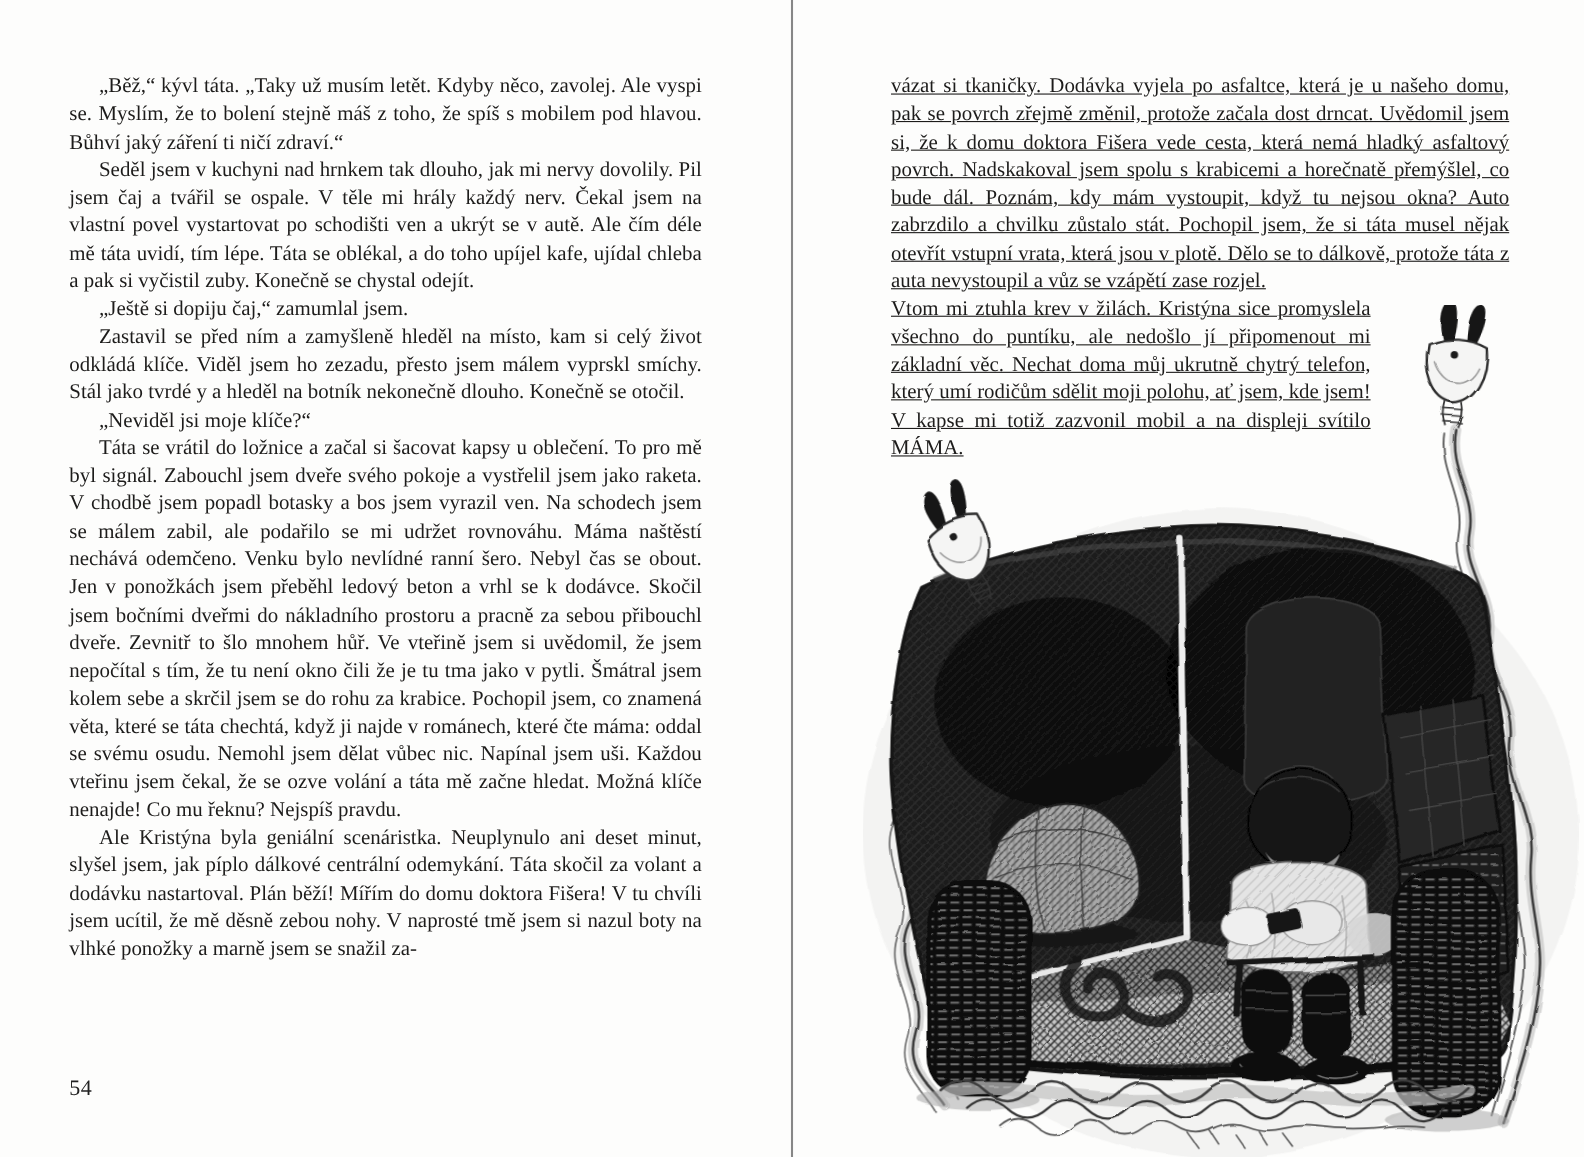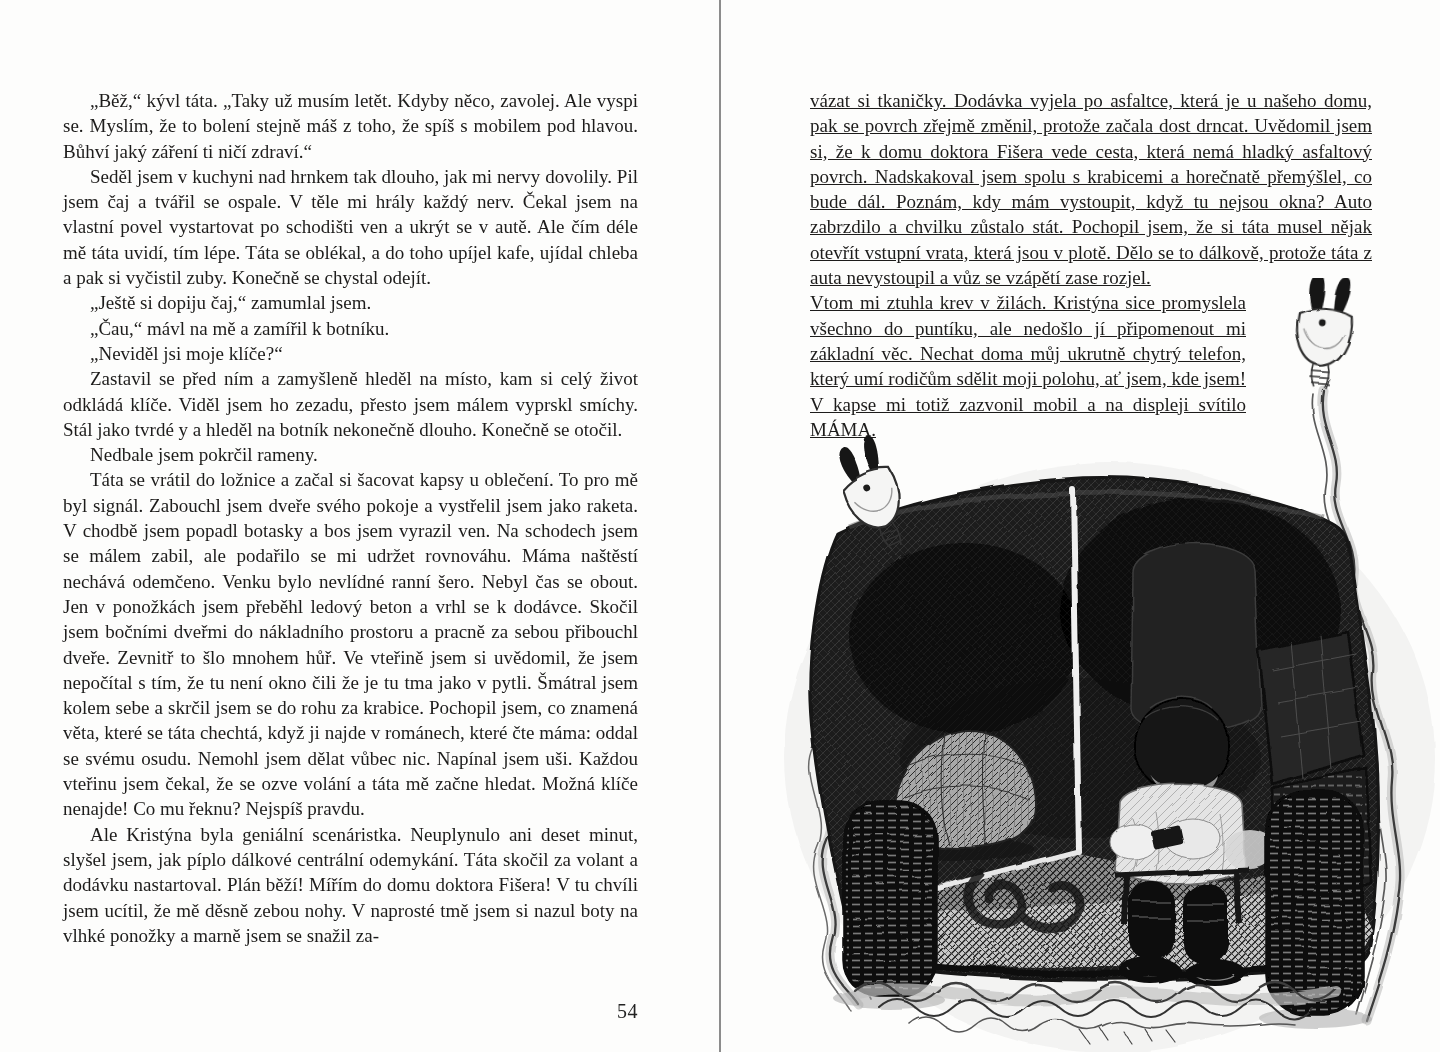--- a/index.html
+++ b/index.html
@@ -5,51 +5,49 @@
   html,body{margin:0;padding:0;}
   body{
     width:1440px;height:1052px;position:relative;overflow:hidden;
     background:#fdfdfc;color:#1d1c1b;
     font-family:"Liberation Serif","DejaVu Serif",serif;
   }
   .spine{
     position:absolute;left:719px;top:0;width:2px;height:1052px;
     background:linear-gradient(to right,#c9c9c9,#4f4f4f 50%,#c9c9c9);
   }
-  .page{position:absolute;top:66px;margin-top:22px;}
+  .page{position:absolute;top:66px;}
   .page-left{left:63px;width:575px;height:960px;}
   .page-right{left:810px;width:562px;}
   p.para{
     margin:0;font-size:19px;line-height:25.3px;
     text-align:justify;text-indent:27px;hyphens:auto;
   }
   p.no-indent{text-indent:0;text-decoration:underline;}
   p.wrapped{width:436px;}
   .pagenum{
     position:absolute;top:912px;left:0;width:100%;
-    text-align:right;font-size:20px;letter-spacing:.5px;color:#222;
+    text-align:left;font-size:20px;letter-spacing:.5px;color:#222;
   }
   .illustration{
     position:absolute;left:780px;top:278px;width:660px;height:774px;
   }
   .illustration svg{display:block;width:660px;height:774px;}
 </style>
 </head>
 <body>
 
 <div class="spine"></div>
 
 <div class="page page-left">
   <p class="para">„Běž,“ kývl táta. „Taky už musím letět. Kdyby něco, zavolej. Ale vyspi se. Myslím, že to bolení stejně máš z toho, že spíš s mobilem pod hlavou. Bůhví jaký záření ti ničí zdraví.“</p>
   <p class="para">Seděl jsem v kuchyni nad hrnkem tak dlouho, jak mi nervy dovolily. Pil jsem čaj a tvářil se ospale. V těle mi hrály každý nerv. Čekal jsem na vlastní povel vystartovat po schodišti ven a ukrýt se v autě. Ale čím déle mě táta uvidí, tím lépe. Táta se oblékal, a do toho upíjel kafe, ujídal chleba a pak si vyčistil zuby. Konečně se chystal odejít.</p>
   <p class="para">„Ještě si dopiju čaj,“ zamumlal jsem.</p>
-  <p class="para">„Čau,“ mávl na mě a zamířil k botníku.</p>
+  <p class="para">Zastavil se před ním a zamyšleně hleděl na místo, kam si celý život odkládá klíče. Viděl jsem ho zezadu, přesto jsem málem vyprskl smíchy. Stál jako tvrdé y a hleděl na botník nekonečně dlouho. Konečně se otočil.</p>
   <p class="para">„Neviděl jsi moje klíče?“</p>
-  <p class="para">Zastavil se před ním a zamyšleně hleděl na místo, kam si celý život odkládá klíče. Viděl jsem ho zezadu, přesto jsem málem vyprskl smíchy. Stál jako tvrdé y a hleděl na botník nekonečně dlouho. Konečně se otočil.</p>
-  <p class="para">Nedbale jsem pokrčil rameny.</p>
   <p class="para">Táta se vrátil do ložnice a začal si šacovat kapsy u oblečení. To pro mě byl signál. Zabouchl jsem dveře svého pokoje a vystřelil jsem jako raketa. V chodbě jsem popadl botasky a bos jsem vyrazil ven. Na schodech jsem se málem zabil, ale podařilo se mi udržet rovnováhu. Máma naštěstí nechává odemčeno. Venku bylo nevlídné ranní šero. Nebyl čas se obout. Jen v ponožkách jsem přeběhl ledový beton a vrhl se k dodávce. Skočil jsem bočními dveřmi do nákladního prostoru a pracně za sebou přibouchl dveře. Zevnitř to šlo mnohem hůř. Ve vteřině jsem si uvědomil, že jsem nepočítal s tím, že tu není okno čili že je tu tma jako v pytli. Šmátral jsem kolem sebe a skrčil jsem se do rohu za krabice. Pochopil jsem, co znamená věta, které se táta chechtá, když ji najde v románech, které čte máma: oddal se svému osudu. Nemohl jsem dělat vůbec nic. Napínal jsem uši. Každou vteřinu jsem čekal, že se ozve volání a táta mě začne hledat. Možná klíče nenajde! Co mu řeknu? Nejspíš pravdu.</p>
   <p class="para">Ale Kristýna byla geniální scenáristka. Neuplynulo ani deset minut, slyšel jsem, jak píplo dálkové centrální odemykání. Táta skočil za volant a dodávku nastartoval. Plán běží! Mířím do domu doktora Fišera! V tu chvíli jsem ucítil, že mě děsně zebou nohy. V naprosté tmě jsem si nazul boty na vlhké ponožky a marně jsem se snažil za-</p>
   <div class="pagenum">54</div>
 </div>
 
 <div class="page page-right">
   <p class="para no-indent">vázat si tkaničky. Dodávka vyjela po asfaltce, která je u našeho domu, pak se povrch zřejmě změnil, protože začala dost drncat. Uvědomil jsem si, že k domu doktora Fišera vede cesta, která nemá hladký asfaltový povrch. Nadskakoval jsem spolu s krabicemi a horečnatě přemýšlel, co bude dál. Poznám, kdy mám vystoupit, když tu nejsou okna? Auto zabrzdilo a chvilku zůstalo stát. Pochopil jsem, že si táta musel nějak otevřít vstupní vrata, která jsou v plotě. Dělo se to dálkově, protože táta z auta nevystoupil a vůz se vzápětí zase rozjel.</p>
   <p class="para no-indent wrapped">Vtom mi ztuhla krev v žilách. Kristýna sice promyslela všechno do puntíku, ale nedošlo jí připomenout mi základní věc. Nechat doma můj ukrutně chytrý telefon, který umí rodičům sdělit moji polohu, ať jsem, kde jsem! V kapse mi totiž zazvonil mobil a na displeji svítilo MÁMA.</p>
 </div>
 

